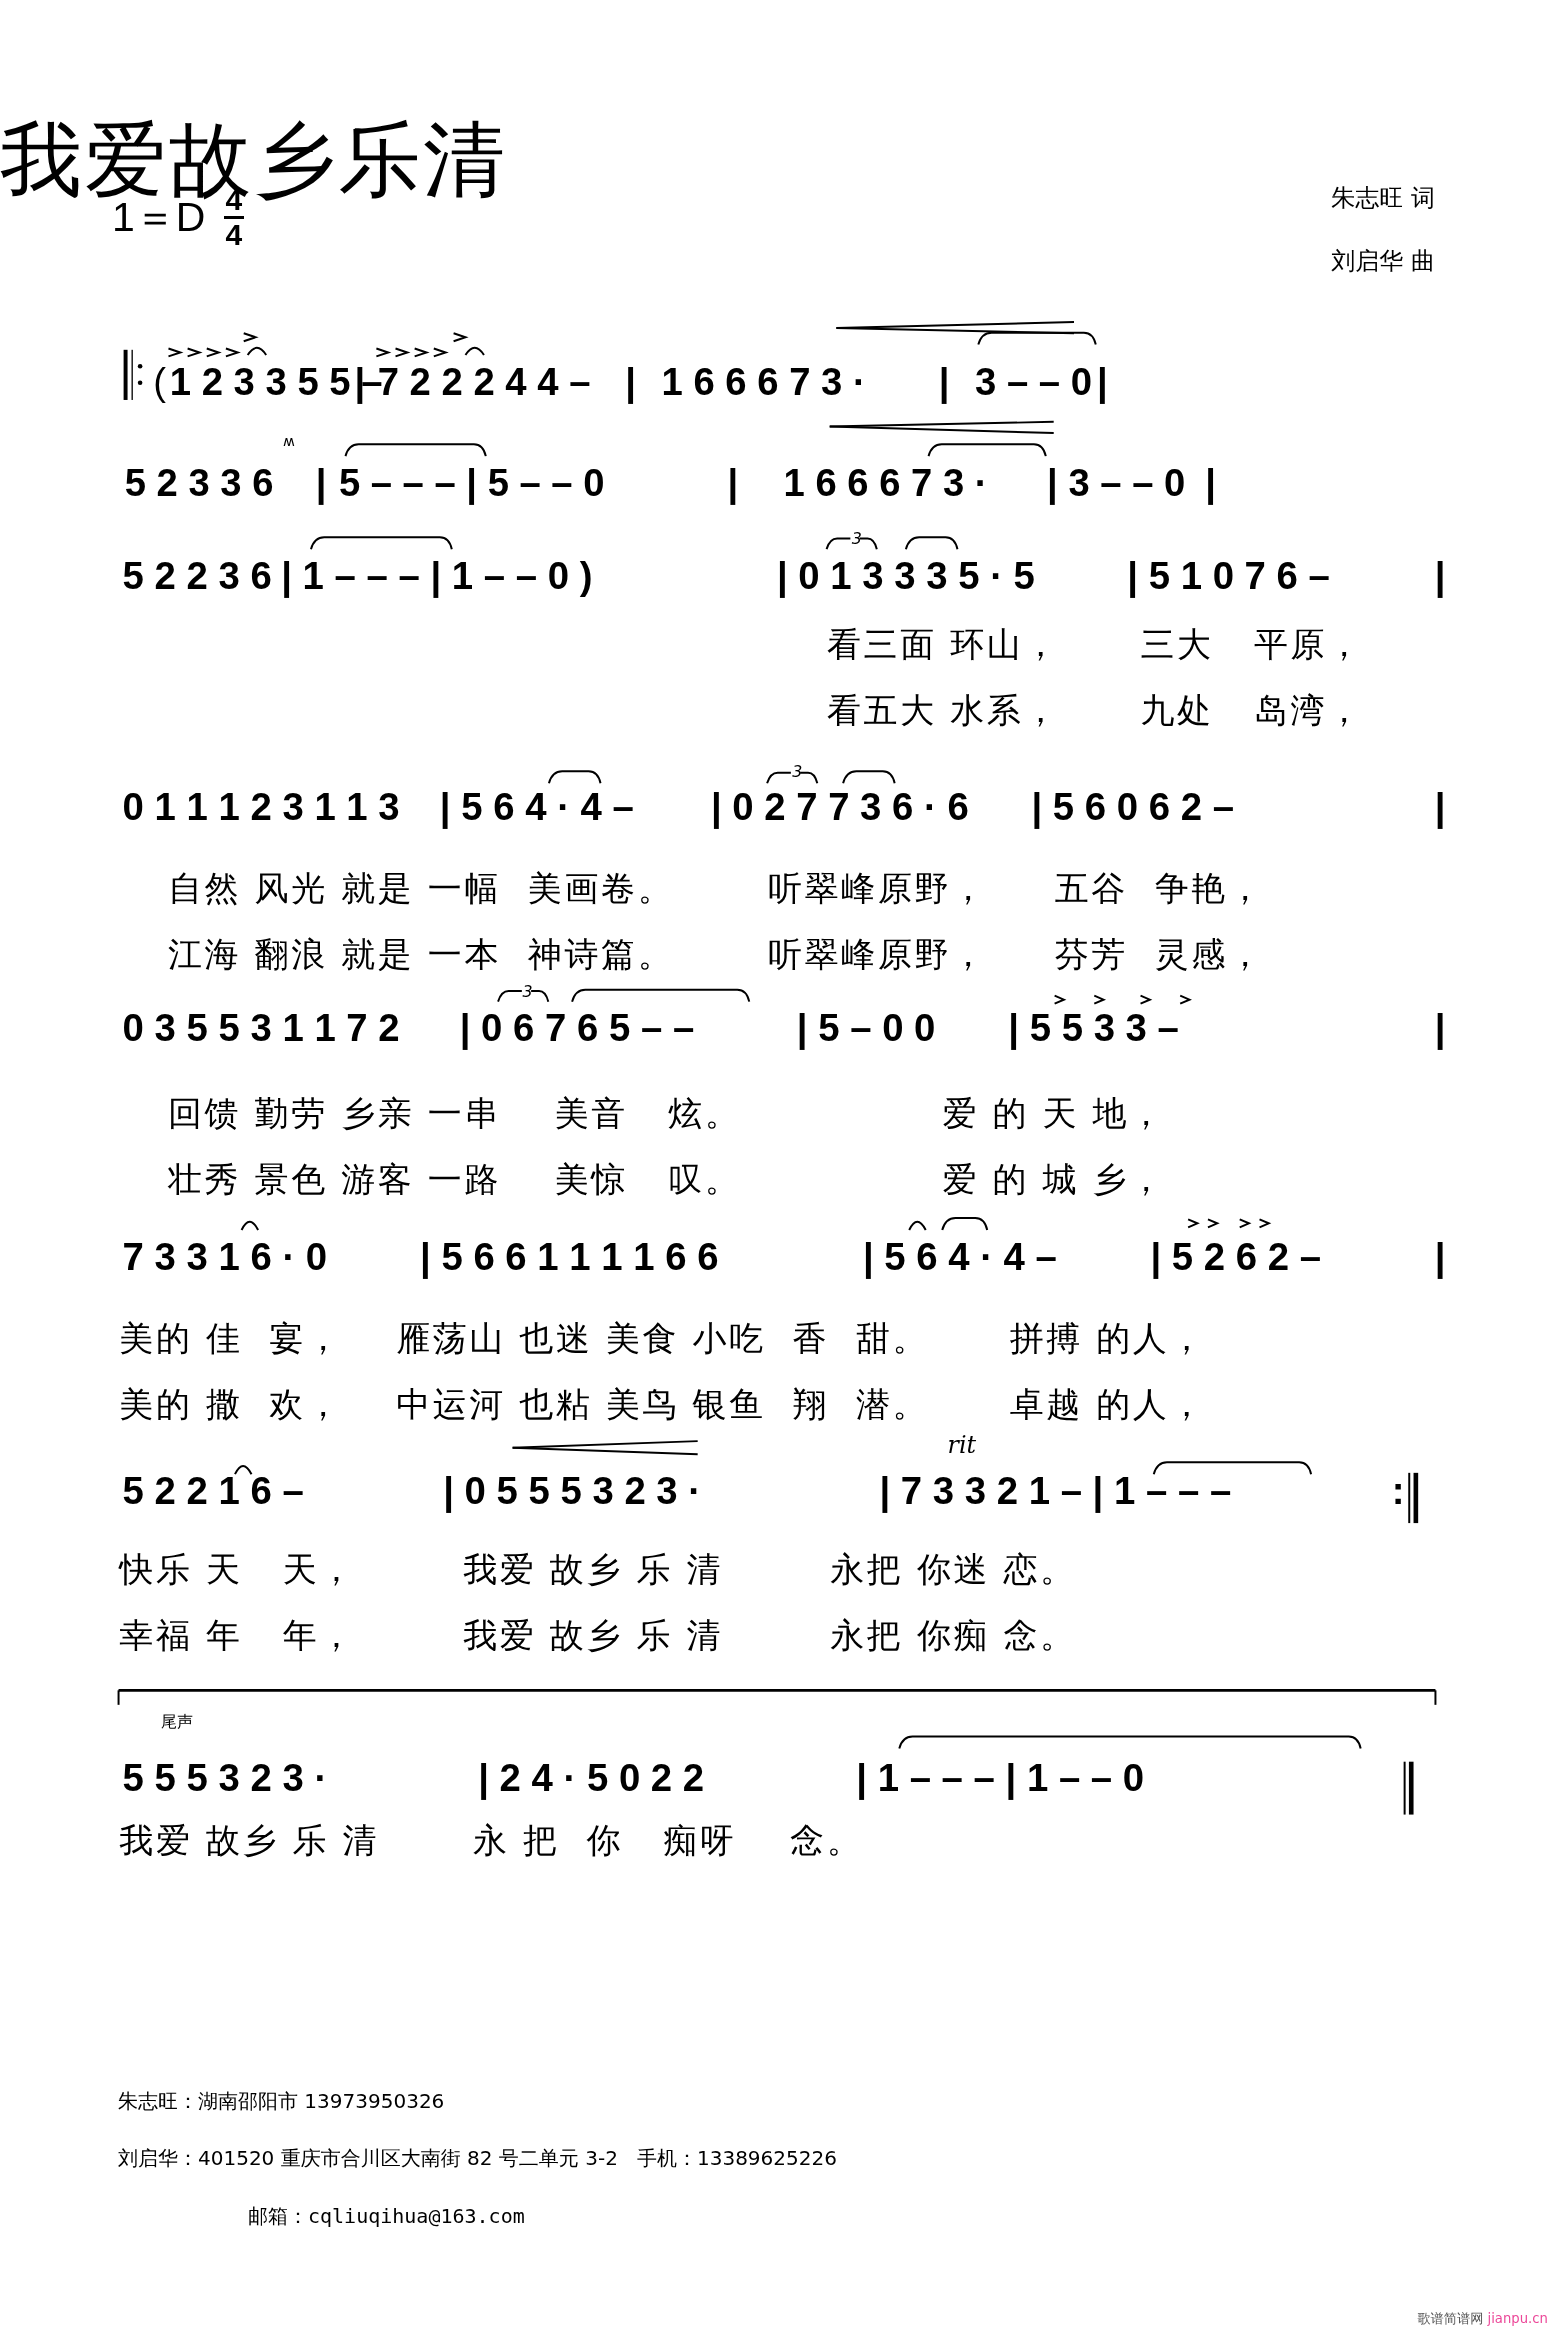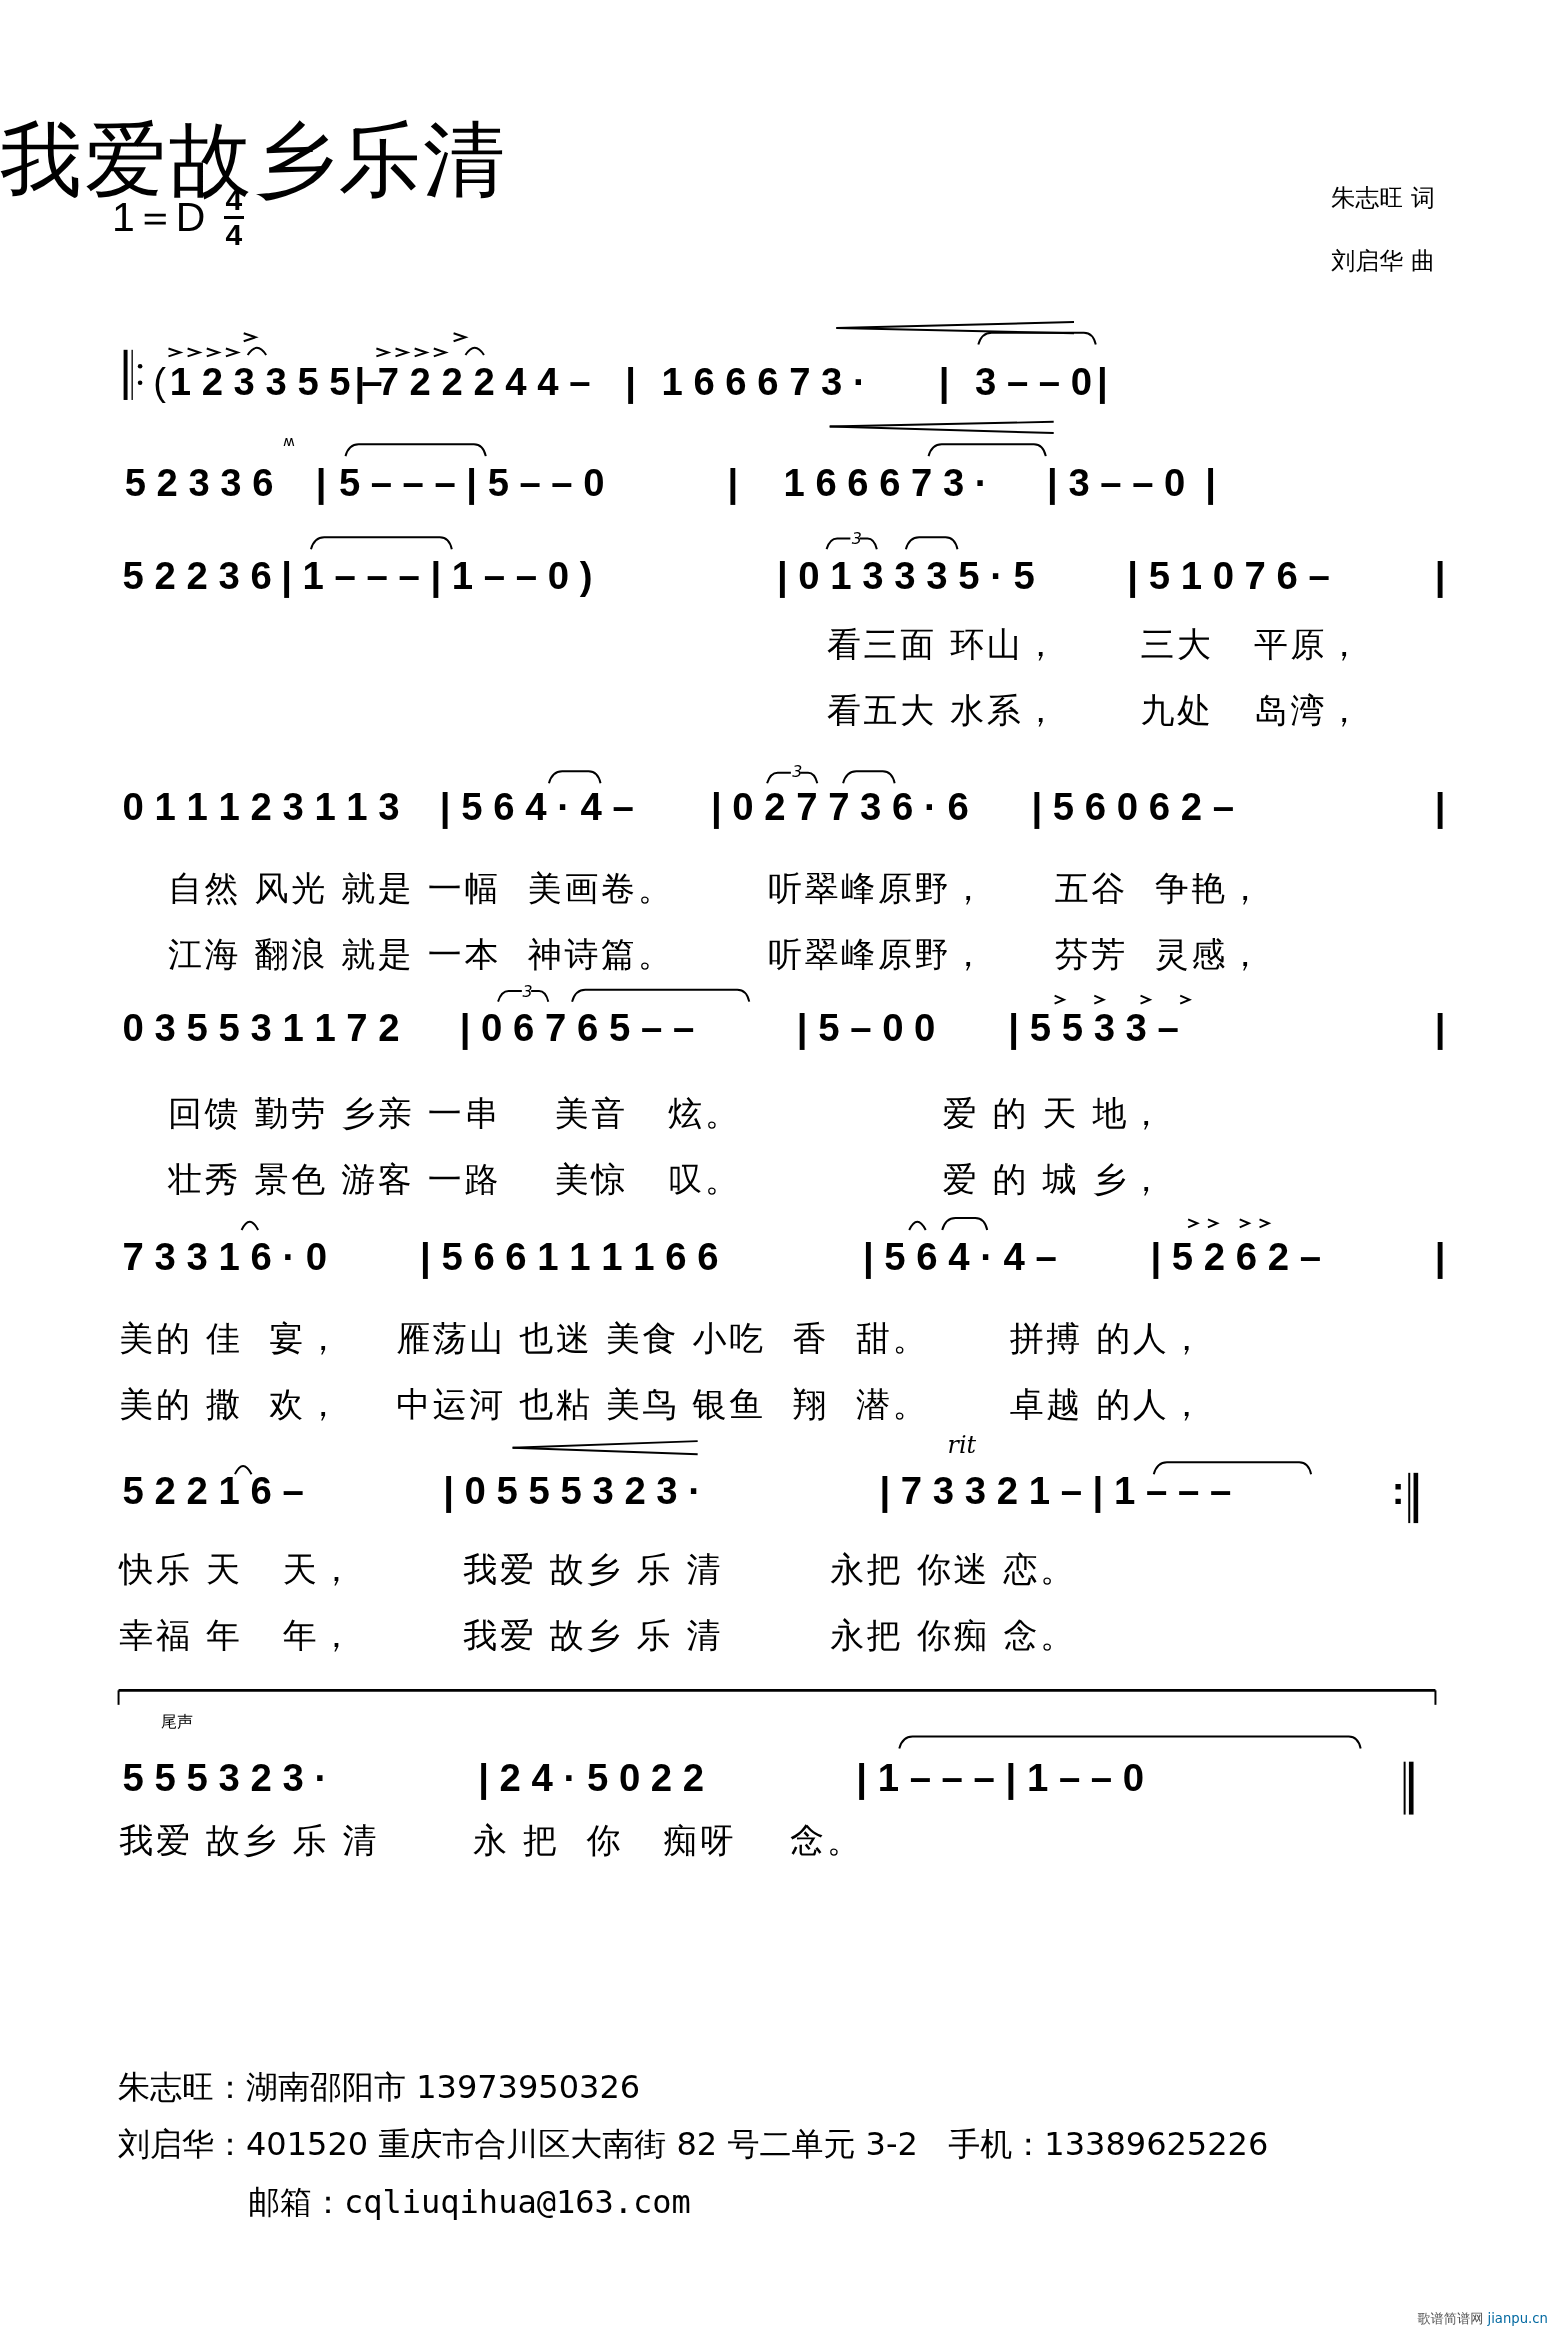--- a/index.html
+++ b/index.html
@@ -18,24 +18,24 @@
   .credit { right: 126px; font-size: 24px; text-align: right; font-family: "DejaVu Sans", sans-serif; }
 
   
   .system { left: 116px; width: 1322px; height: 73px; }
   .sys-svg { position: absolute; left: 0; top: 0; overflow: visible; }
   .note { font-family: "Liberation Sans", sans-serif; font-weight: bold; font-size: 58px; }
   .lyric-row {
     position: absolute; font-family: "DejaVu Sans", sans-serif; font-size: 34px;
     white-space: pre; letter-spacing: 2.6px;
   }
-  .contact { left: 118px; font-family: "DejaVu Sans", sans-serif; font-size: 32px; white-space: pre; }
+  .contact { left: 118px; font-family: "DejaVu Sans", sans-serif; font-size: 20px; white-space: pre; margin-top: 22px; }
   .contact-mono { font-family: "DejaVu Sans Mono", monospace; }
   .watermark { right: 13.2px; bottom: 14.5px; font-size: 13.2px; color: #555; font-family: "DejaVu Sans", sans-serif; }
-  .watermark .url { color: #0369a1; }
+  .watermark .url { color: #ec4899; }
   .coda-label { font-family: "DejaVu Sans", sans-serif; font-size: 16px; }
   .rit { font-family: "DejaVu Serif", serif; font-style: italic; font-size: 36px; }
 </style>
 </head>
 <body>
 
 <div class="abs title">我爱故乡乐清</div>
 <div class="abs key">
   <span>1＝D</span>
   <span class="timesig">

